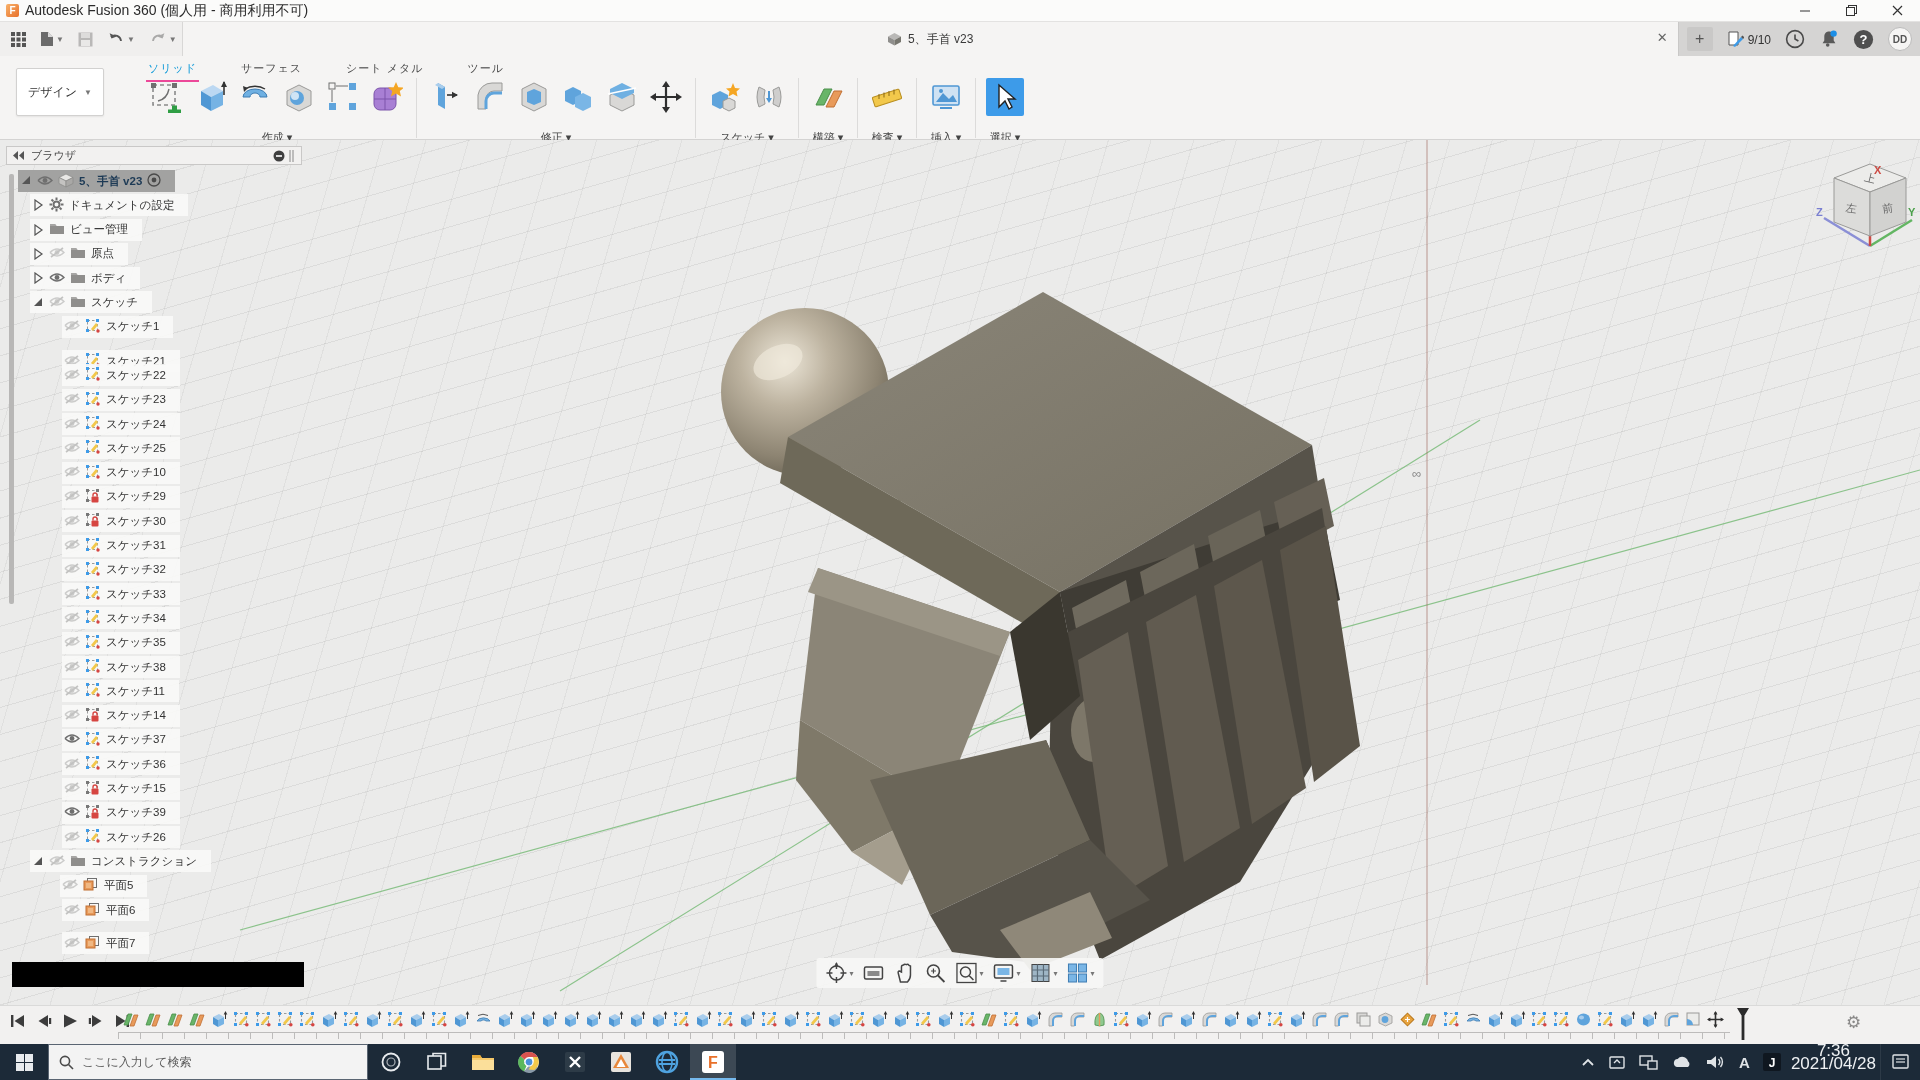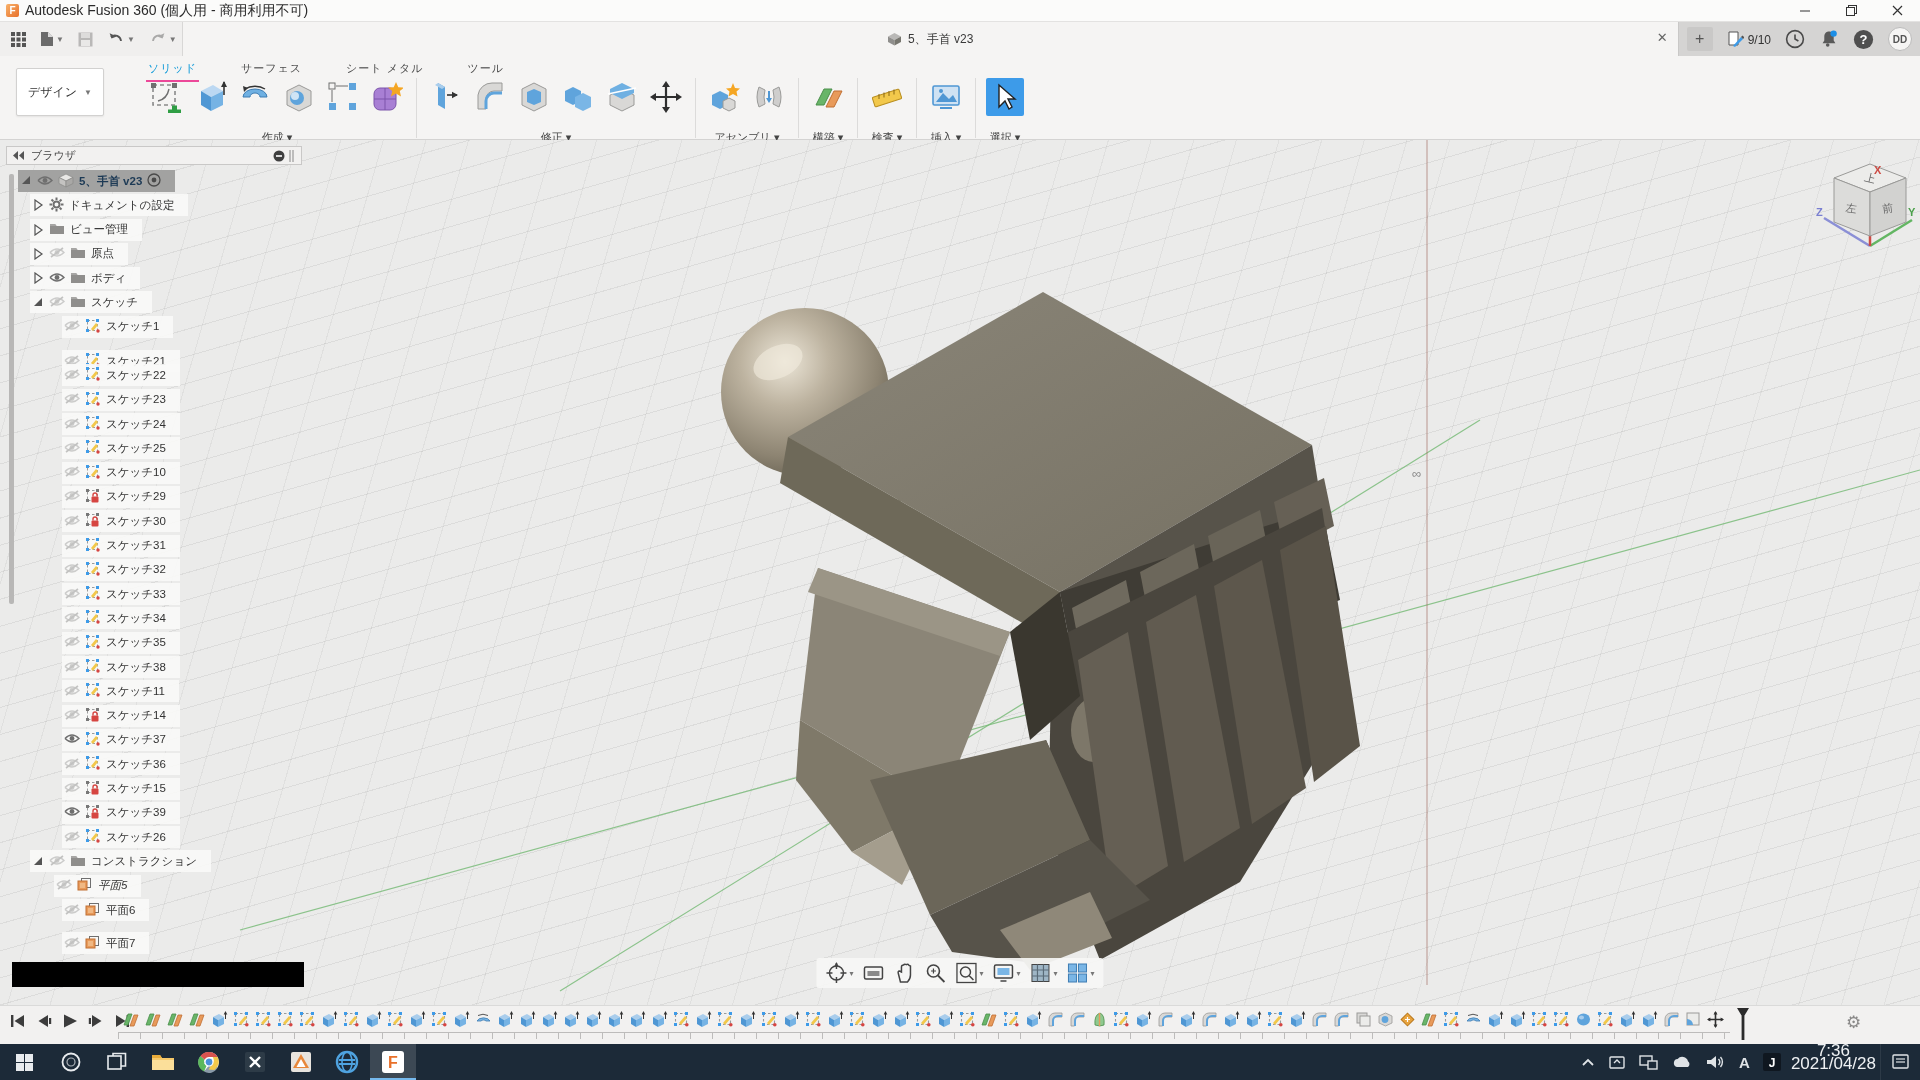--- a/index.html
+++ b/index.html
@@ -336,21 +336,21 @@
           </div>
           <div class="ricon">
             <svg width="32" height="32" viewBox="0 0 32 32">
               <path d="M6,6 q-4,10 0,20 l6,-3 q-2,-7 0,-14 z" fill="#cfcecd" stroke="#9a9a98"></path>
               <path d="M26,6 q4,10 0,20 l-6,-3 q2,-7 0,-14 z" fill="#cfcecd" stroke="#9a9a98"></path>
               <line x1="16" y1="10" x2="16" y2="20" stroke="#4f97d4" stroke-width="2"></line>
               <polygon points="16,22 13,17 19,17" fill="#4f97d4"></polygon>
             </svg>
           </div>
         </div>
-        <div class="rgroup-label">アセンブリ ▾</div>
+        <div class="rgroup-label">スケッチ ▾</div>
       </div>
       <div class="rgroup">
         <div class="rgroup-icons">
           <div class="ricon">
             <svg width="32" height="32" viewBox="0 0 32 32">
               <polygon points="4,24 12,8 20,8 12,24" fill="#69b569" stroke="#4a8f4a"></polygon>
               <polygon points="14,26 22,10 30,10 22,26" fill="#e89a5a" stroke="#c06f33"></polygon>
             </svg>
           </div>
         </div>
@@ -936,21 +936,21 @@
               <path d="M1,5.5 Q8,-1.5 15,5.5 Q8,12.5 1,5.5" fill="none" stroke="#cccccb" stroke-width="1.4"></path>
               <circle cx="8" cy="5.5" r="2.4" fill="#cccccb"></circle>
               <line x1="2" y1="10" x2="14" y2="1" stroke="#c2c2c1" stroke-width="1.6"></line>
             </svg></span>
           <span><svg width="16" height="13" viewBox="0 0 16 13">
               <path d="M1,2 h5 l1.5,2 H15 v8 H1 z" fill="#8f8e8c"></path>
               <path d="M1,2 h5 l1.5,2 H1 z" fill="#a7a6a4"></path>
             </svg></span>
           <span class="lbl">コンストラクション</span>
         </div>
-        <div class="trow" style="top: 734.7px; left: 54px; font-style: italic;">
+        <div class="trow" style="top: 734.7px; left: 60px;">
           <span><svg width="16" height="11" viewBox="0 0 16 11">
               <path d="M1,5.5 Q8,-1.5 15,5.5 Q8,12.5 1,5.5" fill="none" stroke="#cccccb" stroke-width="1.4"></path>
               <circle cx="8" cy="5.5" r="2.4" fill="#cccccb"></circle>
               <line x1="2" y1="10" x2="14" y2="1" stroke="#c2c2c1" stroke-width="1.6"></line>
             </svg></span>
           <span><svg width="16" height="15" viewBox="0 0 16 15">
               <rect x="4.5" y="1.5" width="9" height="9" fill="none" stroke="#6f6f6f"></rect>
               <rect x="1" y="4" width="9" height="9" fill="#e89a5a" stroke="#c06f33"></rect>
               <rect x="3" y="6" width="5" height="5" fill="#f0b883"></rect>
             </svg></span>
@@ -1731,20 +1731,27 @@
   <div class="tstart">
     <svg width="17" height="17">
         <g fill="#e8ebee">
           <rect x="0" y="0" width="8" height="8"></rect>
           <rect x="9" y="0" width="8" height="8"></rect>
           <rect x="0" y="9" width="8" height="8"></rect>
           <rect x="9" y="9" width="8" height="8"></rect>
         </g>
       </svg>
   </div>
+  <div class="tsearch">
+    <svg width="15" height="15">
+        <circle cx="6" cy="6" r="4.6" fill="none" stroke="#4a4a4a" stroke-width="1.6"></circle>
+        <line x1="9.5" y1="9.5" x2="14" y2="14" stroke="#4a4a4a" stroke-width="1.6"></line>
+      </svg>
+    <span>ここに入力して検索</span>
+  </div>
   <div class="tapps">
       <div class="tapp">
         <svg width="22" height="22" viewBox="0 0 22 22">
           <circle cx="11" cy="11" r="8.5" fill="none" stroke="#e8ebee" stroke-width="1.8"></circle>
           <circle cx="11" cy="11" r="4" fill="none" stroke="#e8ebee" stroke-width="1.2" opacity=".7"></circle>
         </svg>
       </div>
       <div class="tapp">
         <svg width="22" height="22" viewBox="0 0 22 22">
           <rect x="2" y="5" width="13" height="13" fill="none" stroke="#e8ebee" stroke-width="1.6"></rect>

